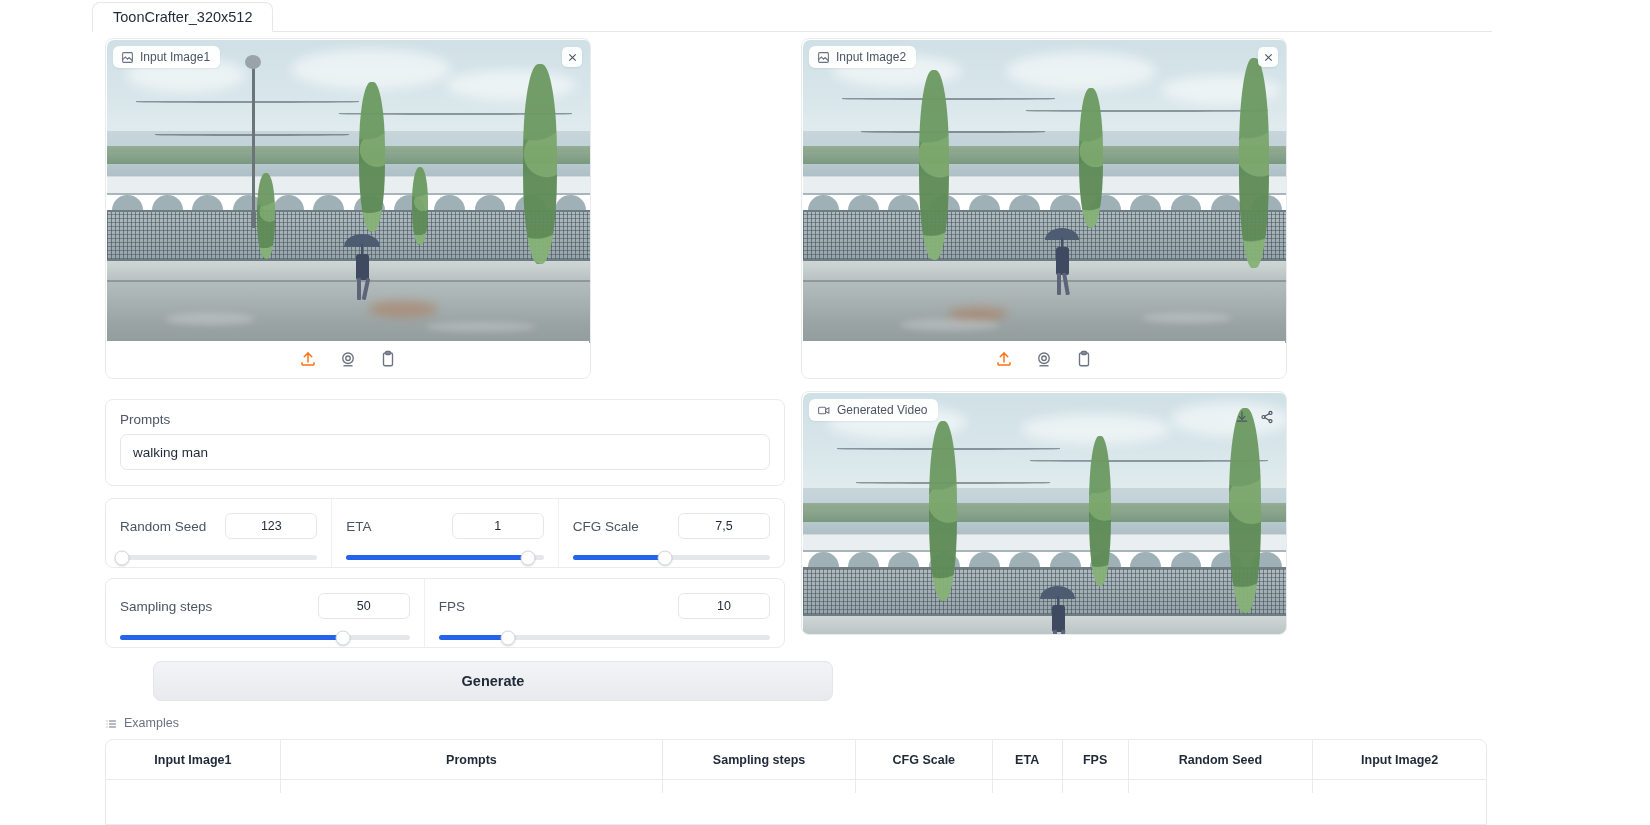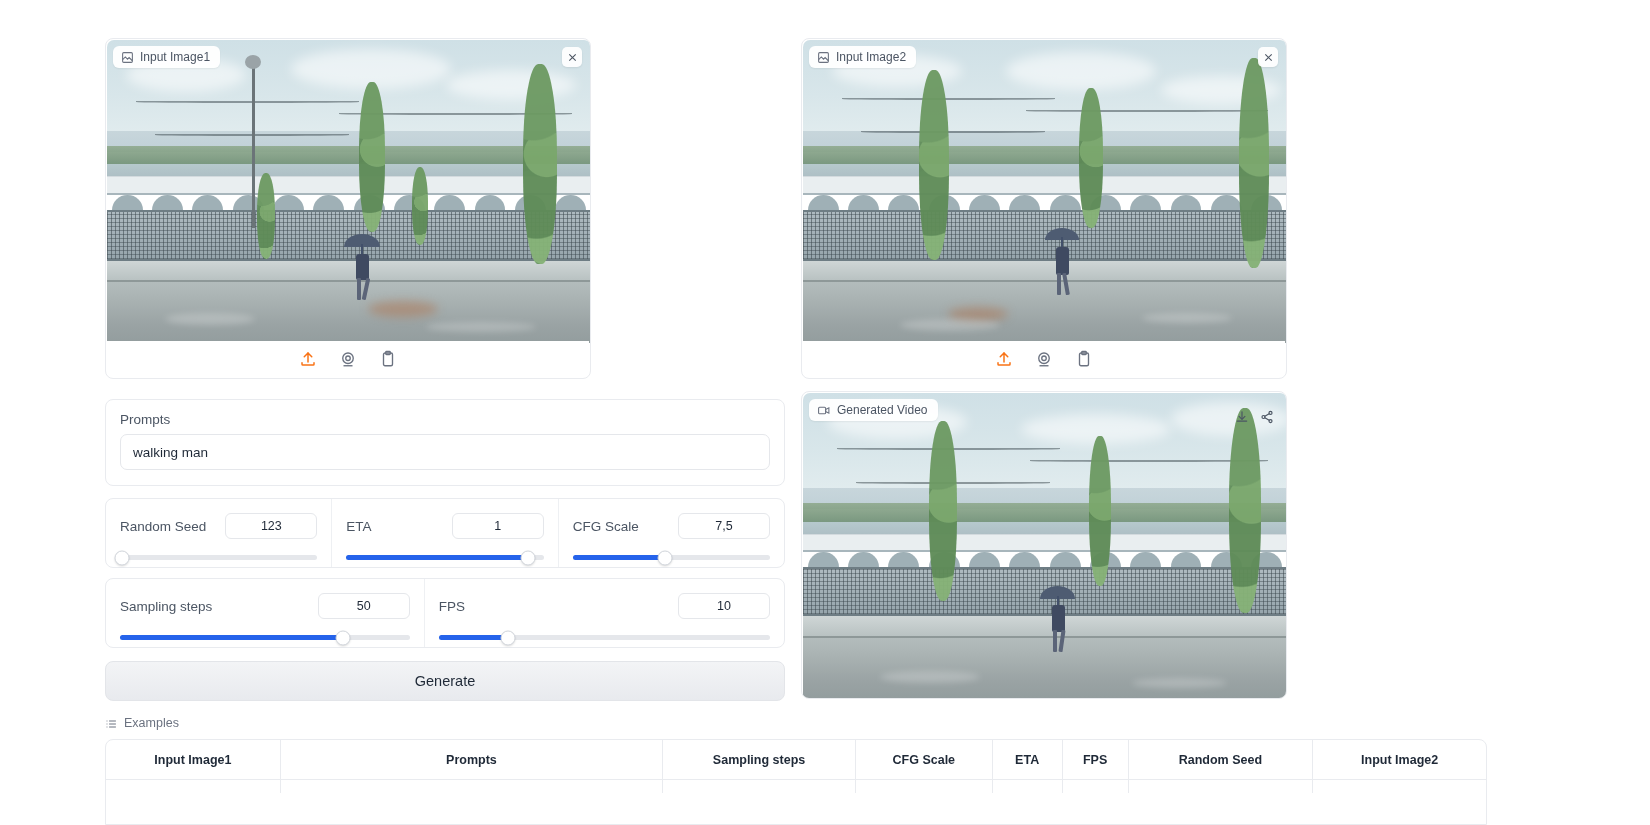--- a/index.html
+++ b/index.html
@@ -201,22 +201,23 @@
     box-shadow:0 1px 2px rgba(0,0,0,.12);
     cursor:pointer;
   }
 
   
   .generate {
     position:absolute;
     display:flex; align-items:center; justify-content:center;
     background: linear-gradient(180deg,#f3f4f6,#e8eaee);
     border:1px solid #e3e5e9; border-radius:8px;
-    font-size:14.5px; color:#1f2937; font-weight:400;
+    font-size:14.5px; color:#1f2937; font-weight:700;
     cursor:pointer;
+    margin-left:48px;
   }
 
   
   .ex-label {
     position:absolute;
     display:flex; align-items:center; gap:7px;
     font-size:12.5px; color:#6b7280;
   }
   .ex-table {
     position:absolute;
@@ -232,20 +233,25 @@
   .ex-head .th:last-child { border-right:none; }
   .ex-body { display:flex; height:14px; border-top:1px solid #e9ebef; }
   .ex-body .td { border-right:1px solid #e9ebef; }
   .ex-body .td:last-child { border-right:none; }
 </style>
 </head>
 <body>
 
 <div class="app">
 
+  <div class="tabbar">
+    <div class="tab">
+      <span>ToonCrafter_320x512</span>
+    </div>
+  </div>
 
   <div class="panel imgpanel" style="left:105px; top:38px; width:486px; height:341px;">
     <div class="canvas" style="width:484px; height:303px;">
       <div class="art">
         <div class="sky"></div>
         <div class="cloud" style="left:4%;top:6%;width:120px;height:34px;"></div>
         <div class="cloud" style="left:38%;top:3%;width:160px;height:40px;"></div>
         <div class="cloud" style="left:70%;top:10%;width:130px;height:30px;"></div>
         <div class="skyline" style="top:30%;height:7%;"></div>
         <div class="treeline" style="top:35%;height:6%;"></div>
@@ -464,21 +470,21 @@
         </div>
       </div>
 
     </div>
   </div>
 
   <div class="generate" style="left:105px; top:661px; width:680px; height:40px;">
     <span>Generate</span>
   </div>
 
-  <div class="panel imgpanel" style="left:801px; top:391px; width:486px; height:308px;">
+  <div class="panel imgpanel" style="left:801px; top:391px; width:486px; height:244px;">
     <div class="canvas" style="width:484px; height:306px;">
       <div class="art">
         <div class="sky"></div>
         <div class="cloud" style="left:5%;top:4%;width:140px;height:34px;"></div>
         <div class="cloud" style="left:45%;top:7%;width:150px;height:30px;"></div>
         <div class="cloud" style="left:76%;top:3%;width:120px;height:34px;"></div>
         <div class="skyline" style="top:31%;height:7%;"></div>
         <div class="treeline" style="top:36%;height:6%;"></div>
         <div class="river" style="top:42%;height:4%;"></div>
         <div class="bridge" style="top:46%;height:6%;"></div>

